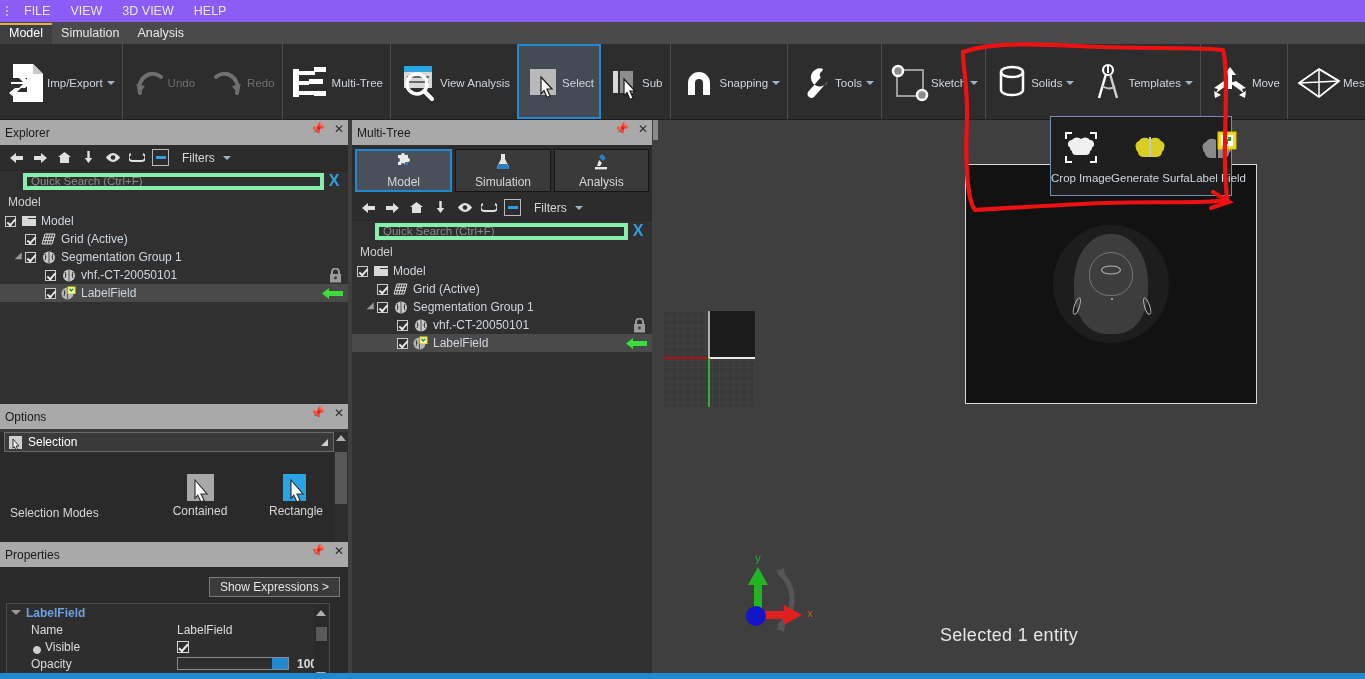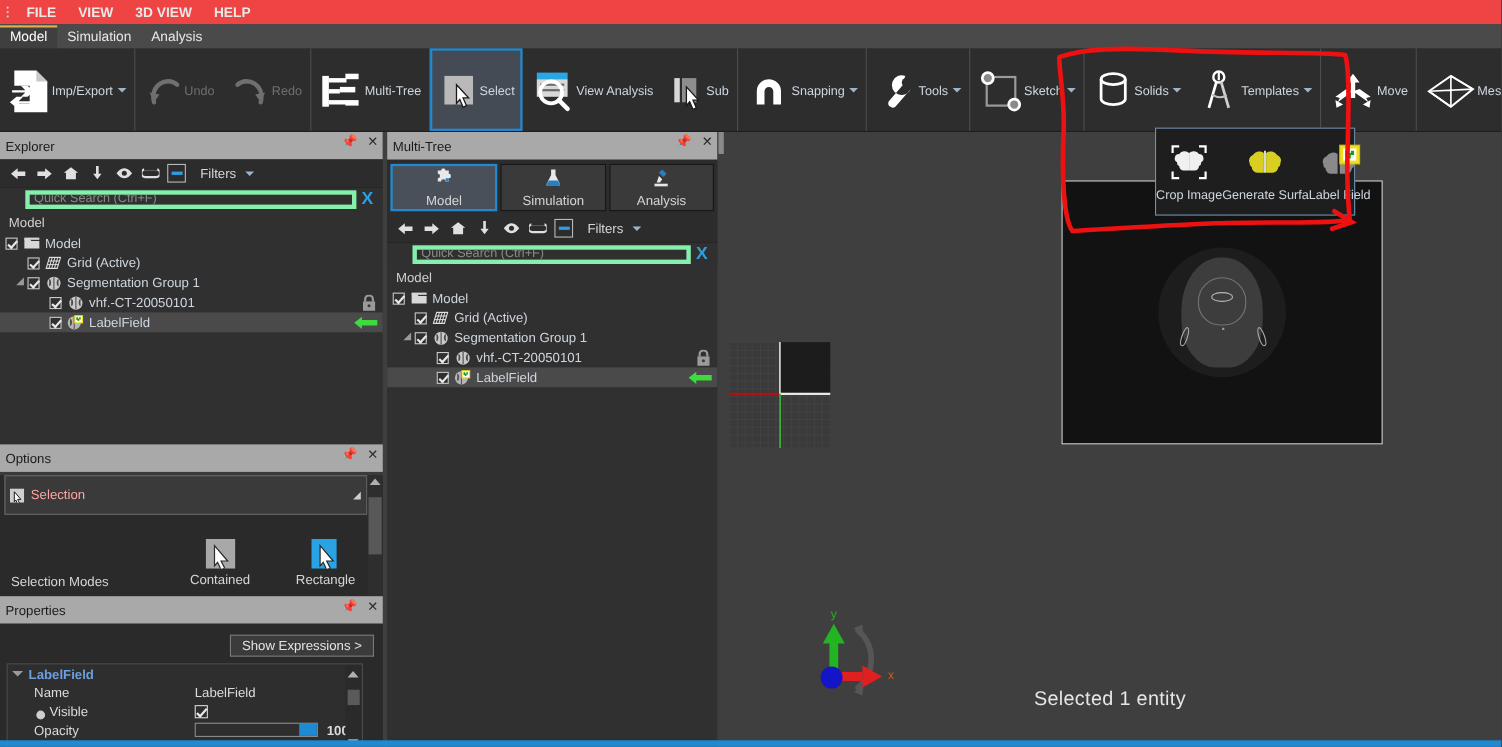--- a/index.html
+++ b/index.html
@@ -7,21 +7,21 @@
   body {
     width:1365px; height:679px; overflow:hidden;
     font-family:"Liberation Sans", sans-serif;
     font-size:12px; color:#d6d6d6;
     position:relative;
     -webkit-font-smoothing:antialiased;
   }
   
   #menubar{
     position:absolute; left:0; top:0; width:1365px; height:22px;
-    background:#ef4444; display:flex; align-items:center;font-weight:bold;
+    background:#8b5cf6; display:flex; align-items:center;
   }
   .menu-grip{ width:14px; height:22px; display:flex; align-items:center; justify-content:center;}
   .menu-grip i{ display:block; width:2px; height:2px; background:#cfcfcf; border-radius:50%;
      box-shadow:0 -4px 0 #cfcfcf, 0 4px 0 #cfcfcf; }
   .menu-item{ padding:2px 10px; font-size:12.5px; color:#e8e8e8; cursor:default; }
 
   
   #tabstrip{
     position:absolute; left:0; top:22px; width:1365px; height:22px;
     background:#4a4a4a; display:flex; align-items:flex-end;
@@ -109,22 +109,22 @@
   #multitree{ position:absolute; left:352px; top:120px; width:300px; height:559px; background:#3a3a3a;}
   #multitree .body{ background:#303030; height:542px; }
   .mtabs{ display:flex; gap:3px; padding:4px 3px 3px 3px; background:#2c2c2c;}
   .mtab{ flex:1; height:43px; background:#3a3a3a; border:1px solid #151515;
      display:flex; flex-direction:column; align-items:center; justify-content:center; gap:2px;
      font-size:12px; color:#d6d6d6; cursor:default;}
   .mtab.active{ background:#4a5059; border:2px solid #1f8ad2; }
 
   #options{ position:absolute; left:0; top:404px; width:348px; height:138px; background:#3a3a3a;}
   #options .body{ background:#2a2a2a; height:121px; position:relative;}
-  .opt-header{ height:36px; margin:3px 14px 0 4px; background:#3a3a3a; border:1px solid #6a6a6a;
-     display:flex; align-items:center; padding-left:4px; font-size:12px; color:#fca5a5; position:relative;}
+  .opt-header{ height:20px; margin:3px 14px 0 4px; background:#3a3a3a; border:1px solid #6a6a6a;
+     display:flex; align-items:center; padding-left:4px; font-size:12px; color:#ffffff; position:relative;}
   .opt-header .tri{ position:absolute; right:5px; width:0;height:0;
      border-left:7px solid transparent; border-bottom:7px solid #cfcfcf; }
   .selmode-row{ display:flex; align-items:flex-start; padding:22px 0 0 10px; gap:0;}
   .selmode-label{ font-size:12px; color:#d6d6d6; width:142px; padding-top:32px;}
   .selmode-item{ width:96px; display:flex; flex-direction:column; align-items:center; gap:0;}
   .selmode-item .cap{ font-size:12px; color:#d6d6d6;}
   .vscroll{ position:absolute; right:0; top:0; width:14px; height:100%; background:#2e2e2e;
      display:flex; flex-direction:column; align-items:center; justify-content:space-between; }
   .vscroll .thumb{ position:absolute; top:20px; width:12px; height:52px; background:#585858;}
   .sc-arrow{ width:0;height:0;border-left:5px solid transparent;border-right:5px solid transparent; margin:3px 0;}
@@ -248,41 +248,41 @@
           <rect x="24" y="4" width="12" height="5" fill="#fff"></rect>
           <rect x="19" y="16" width="14" height="5" fill="#fff"></rect>
           <rect x="24" y="28" width="12" height="5" fill="#fff"></rect>
         </svg>
       </div>
       <div class="rlbl">Multi-Tree</div>
     </div>
   </div>
 
   <div class="rgroup">
-    <div class="rbtn sel">
-      <div class="ricon">
-        <svg width="38" height="40" viewBox="0 0 38 40">
-          <rect x="6" y="6" width="26" height="26" fill="#b9b9b9"></rect>
-          <path d="M17 14 l11 12 h-5 l3 7 -3 1.5 -3 -7 -3 3.5 Z" fill="#fff" stroke="#1a1a1a" stroke-width="1.2"></path>
-        </svg>
-      </div>
-      <div class="rlbl">Select</div>
-    </div>
     <div class="rbtn">
       <div class="ricon">
         <svg width="42" height="42" viewBox="0 0 42 42">
           <rect x="6" y="4" width="28" height="6" fill="#2aa6e0"></rect>
           <rect x="6" y="10" width="28" height="16" fill="#d8d8d8"></rect>
           <rect x="9" y="14" width="22" height="2" fill="#6a6a6a"></rect>
           <rect x="9" y="19" width="22" height="2" fill="#6a6a6a"></rect>
           <circle cx="19" cy="22" r="10" fill="none" stroke="#fff" stroke-width="3.5"></circle>
           <path d="M26 29 l8 8" stroke="#fff" stroke-width="4" stroke-linecap="round"></path>
         </svg>
       </div>
       <div class="rlbl">View Analysis</div>
+    </div>
+    <div class="rbtn sel">
+      <div class="ricon">
+        <svg width="38" height="40" viewBox="0 0 38 40">
+          <rect x="6" y="6" width="26" height="26" fill="#b9b9b9"></rect>
+          <path d="M17 14 l11 12 h-5 l3 7 -3 1.5 -3 -7 -3 3.5 Z" fill="#fff" stroke="#1a1a1a" stroke-width="1.2"></path>
+        </svg>
+      </div>
+      <div class="rlbl">Select</div>
     </div>
     <div class="rbtn">
       <div class="ricon">
         <svg width="34" height="40" viewBox="0 0 34 40">
           <rect x="5" y="8" width="5" height="22" fill="#d8d8d8"></rect>
           <rect x="12" y="8" width="13" height="22" fill="#8e8e8e"></rect>
           <path d="M16 16 l11 12 h-5 l3 7 -3 1.5 -3 -7 -3 3.5 Z" fill="#fff" stroke="#1a1a1a" stroke-width="1.2"></path>
         </svg>
       </div>
       <div class="rlbl">Sub</div>

